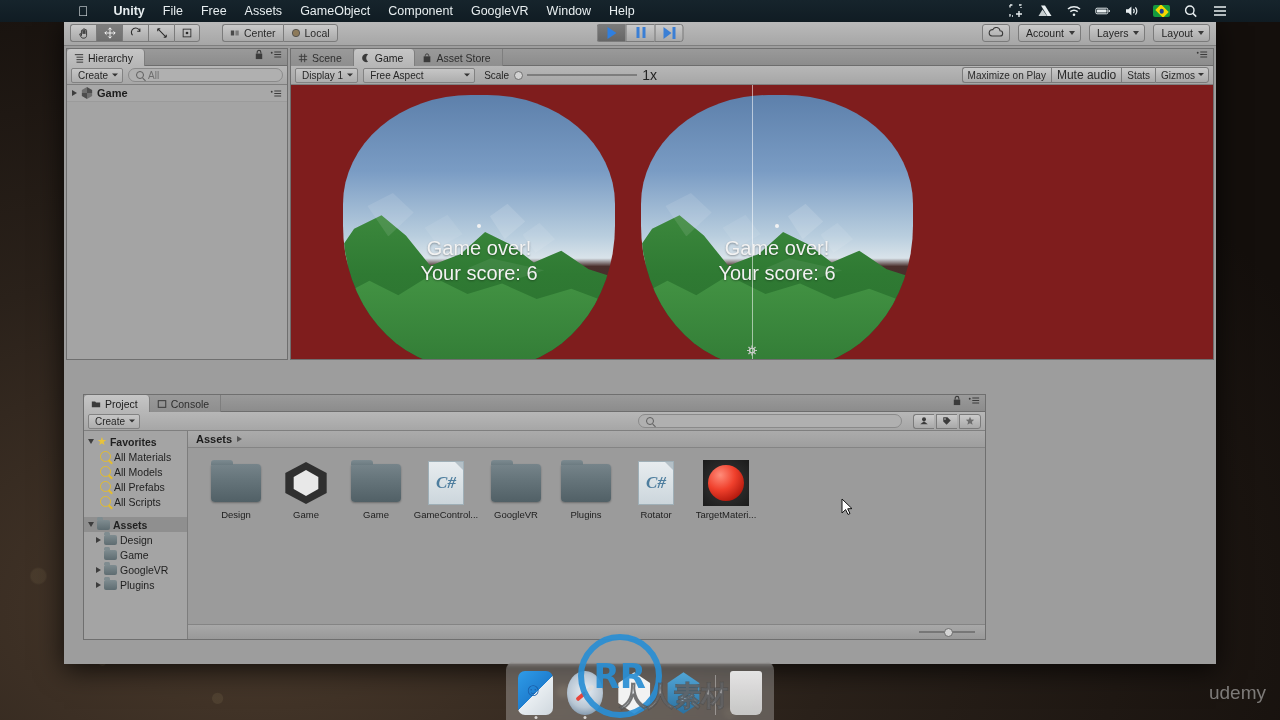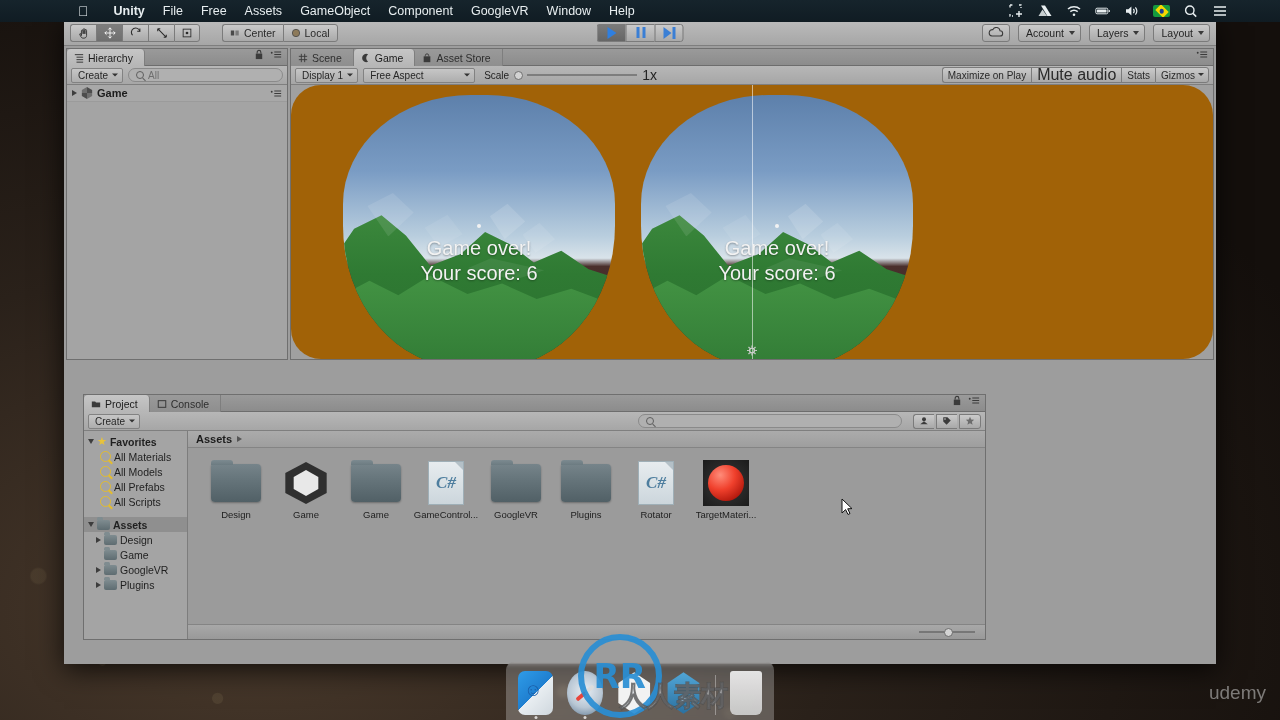--- a/index.html
+++ b/index.html
@@ -181,21 +181,21 @@
   .arrow-r { width:0;height:0;border-left:5px solid #3d3d3d;border-top:3.5px solid transparent;border-bottom:3.5px solid transparent; }
   .arrow-d { width:0;height:0;border-top:5px solid #3d3d3d;border-left:3.5px solid transparent;border-right:3.5px solid transparent; }
   .unity-mini {
     width: 12px; height: 12px;
     background: conic-gradient(#4c4c4c 0 25%, #6e6e6e 0 50%, #4c4c4c 0 75%, #6e6e6e 0);
     clip-path: polygon(50% 0%, 93% 25%, 93% 75%, 50% 100%, 7% 75%, 7% 25%);
     flex: none;
   }
 
   
-  .gameview { flex: 1; background: #a16207; position: relative; overflow: hidden; border-radius: 30px; }
+  .gameview { flex: 1; background: #7f1d1d; position: relative; overflow: hidden; }
   .eye {
     position: absolute; top: 10px; width: 272px; height: 272px;
     overflow: hidden;
     border-radius: 47% 47% 44% 44% / 40% 40% 52% 52%;
     background: linear-gradient(#5d80ab 0%, #7a9cc4 28%, #b9cede 52%, #d9e3ea 60%, #4a2f2c 63%, #3b2523 100%);
   }
   .eye.left  { left: 52px; }
   .eye.right { left: 350px; }
   .hill {
     position: absolute; left: -6%; right: -6%; bottom: 0; height: 62%;
@@ -590,21 +590,21 @@
             <span class="mini-dd" style="min-width:56px">Display 1</span>
             <span class="mini-dd" style="width:112px">Free Aspect</span>
             <span style="font-size:10px;color:#242424;margin-left:4px">Scale</span>
             <span style="display:flex;align-items:center;gap:4px">
               <span style="width:9px;height:9px;border-radius:50%;background:#d2d2d2;border:1px solid #6f6f6f;display:block"></span>
               <span style="width:110px;height:2px;background:#7d7d7d;display:block"></span>
             </span>
             <span style="font-size:14px;color:#242424">1x</span>
             <span style="margin-left:auto;display:flex">
               <span class="tbtn" style="height:16px;font-size:10px">Maximize on Play</span>
-              <span class="tbtn" style="height:16px;font-size:16px">Mute audio</span>
+              <span class="tbtn" style="height:16px;font-size:12px">Mute audio</span>
               <span class="tbtn" style="height:16px;font-size:10px">Stats</span>
               <span class="tbtn" style="height:16px;font-size:10px;padding-right:13px;position:relative">
                 <span>Gizmos</span>
                 <i style="position:absolute;right:4px;top:50%;margin-top:-2px;border-left:3px solid transparent;border-right:3px solid transparent;border-top:3.5px solid #333"></i>
               </span>
             </span>
           </div>
 
           <div class="gameview">
 

